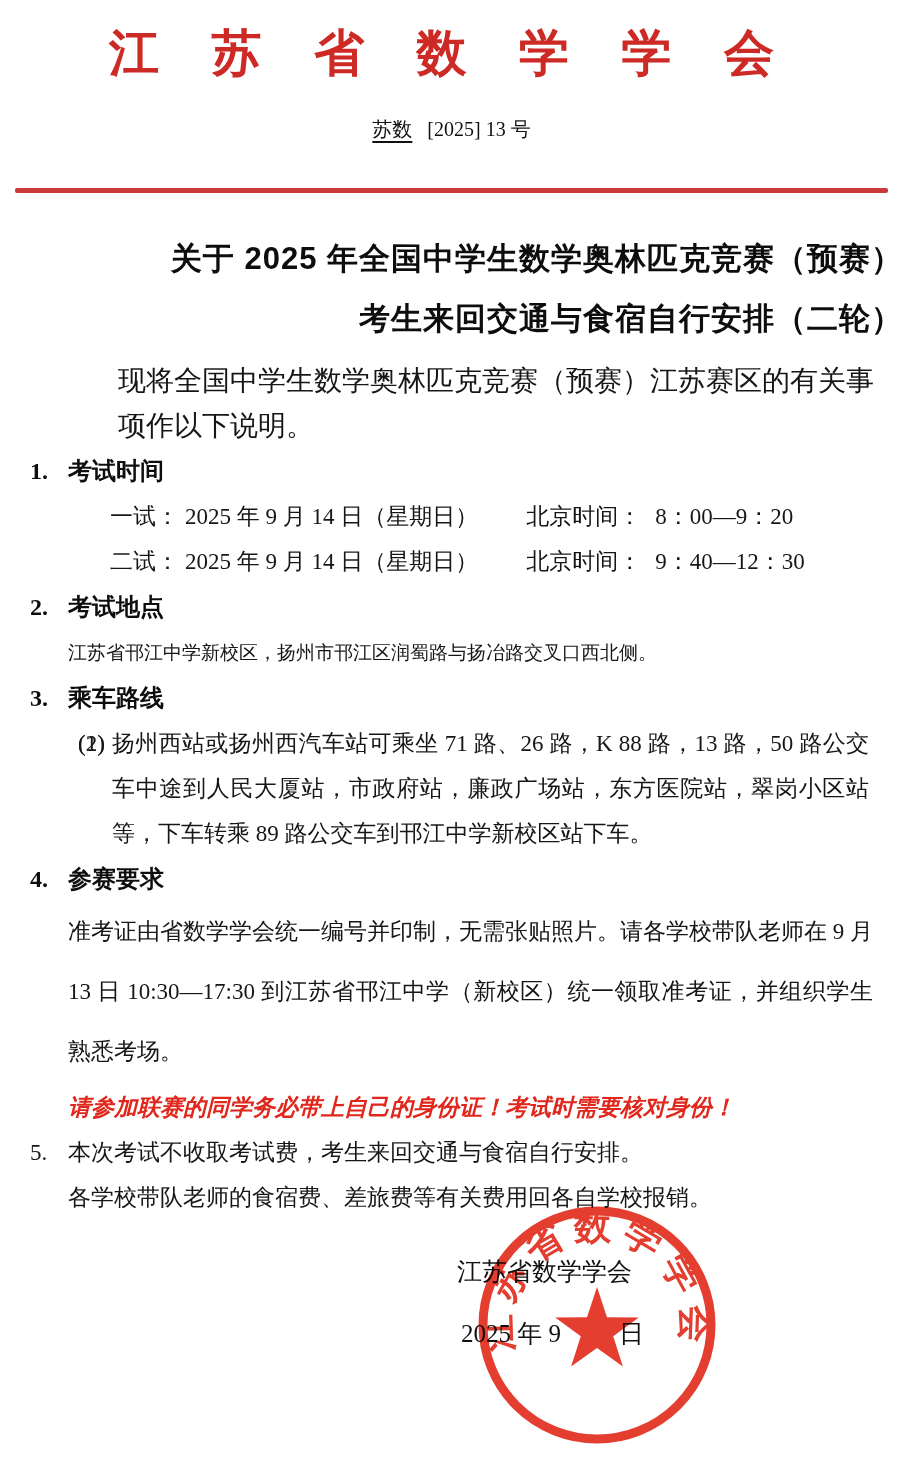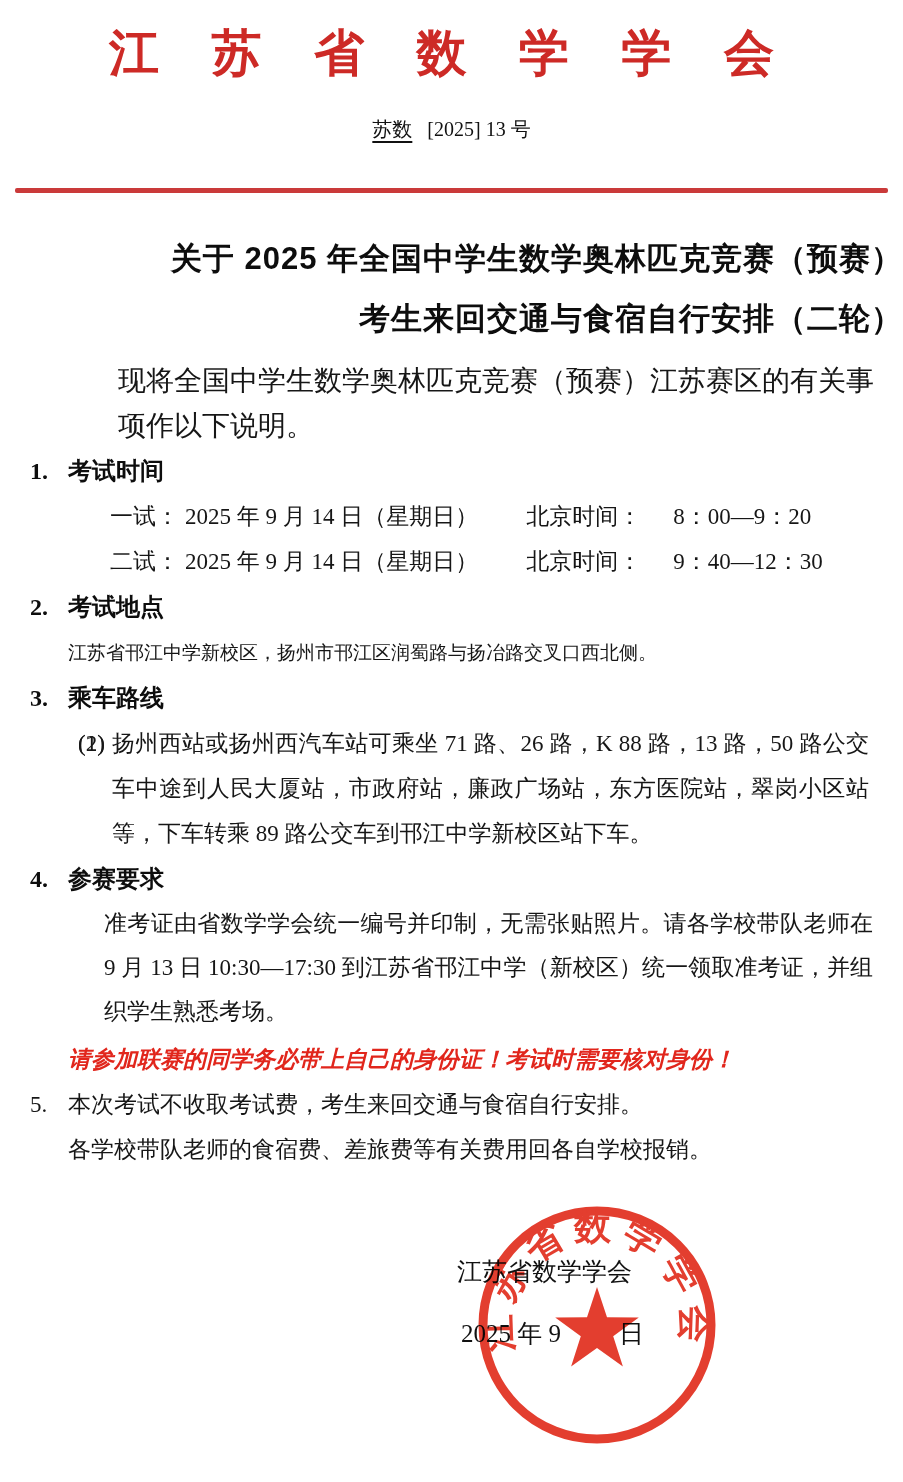--- a/index.html
+++ b/index.html
@@ -67,43 +67,42 @@
   }
   .sec-head .num{display:inline-block;width:38px;font-family:"Liberation Serif","DejaVu Serif",serif;}
   .schedule-row{
     padding-left:110px;
     font-size:23px;
     line-height:45px;
     white-space:nowrap;
   }
   .schedule-row .date{margin-left:6px;}
   .schedule-row .bj{margin-left:48px;}
-  .schedule-row .time{margin-left:32px;}
+  .schedule-row .time{margin-left:14px;}
   .body-par{
     padding-left:68px;
     padding-right:34px;
     font-size:19px;
     line-height:45px;
   }
   .route{
     position:relative;
     padding-left:112px;
     padding-right:34px;
     font-size:23px;
     line-height:45px;
     text-align:justify;
   }
   .route .route-num{position:absolute;left:78px;top:0;}
   .par4{
     padding-left:68px;
     padding-right:30px;
     font-size:23px;
-    line-height:44px;
+    line-height:60px;
     text-align:justify;
-    margin-left:36px;
   }
   .warning{
     margin-top:3px;
     padding-left:68px;
     font-family:"Liberation Sans","DejaVu Sans",sans-serif;
     font-weight:bold;
     font-size:23px;
     line-height:45px;
     color:#e1261c;
     font-style:italic;

